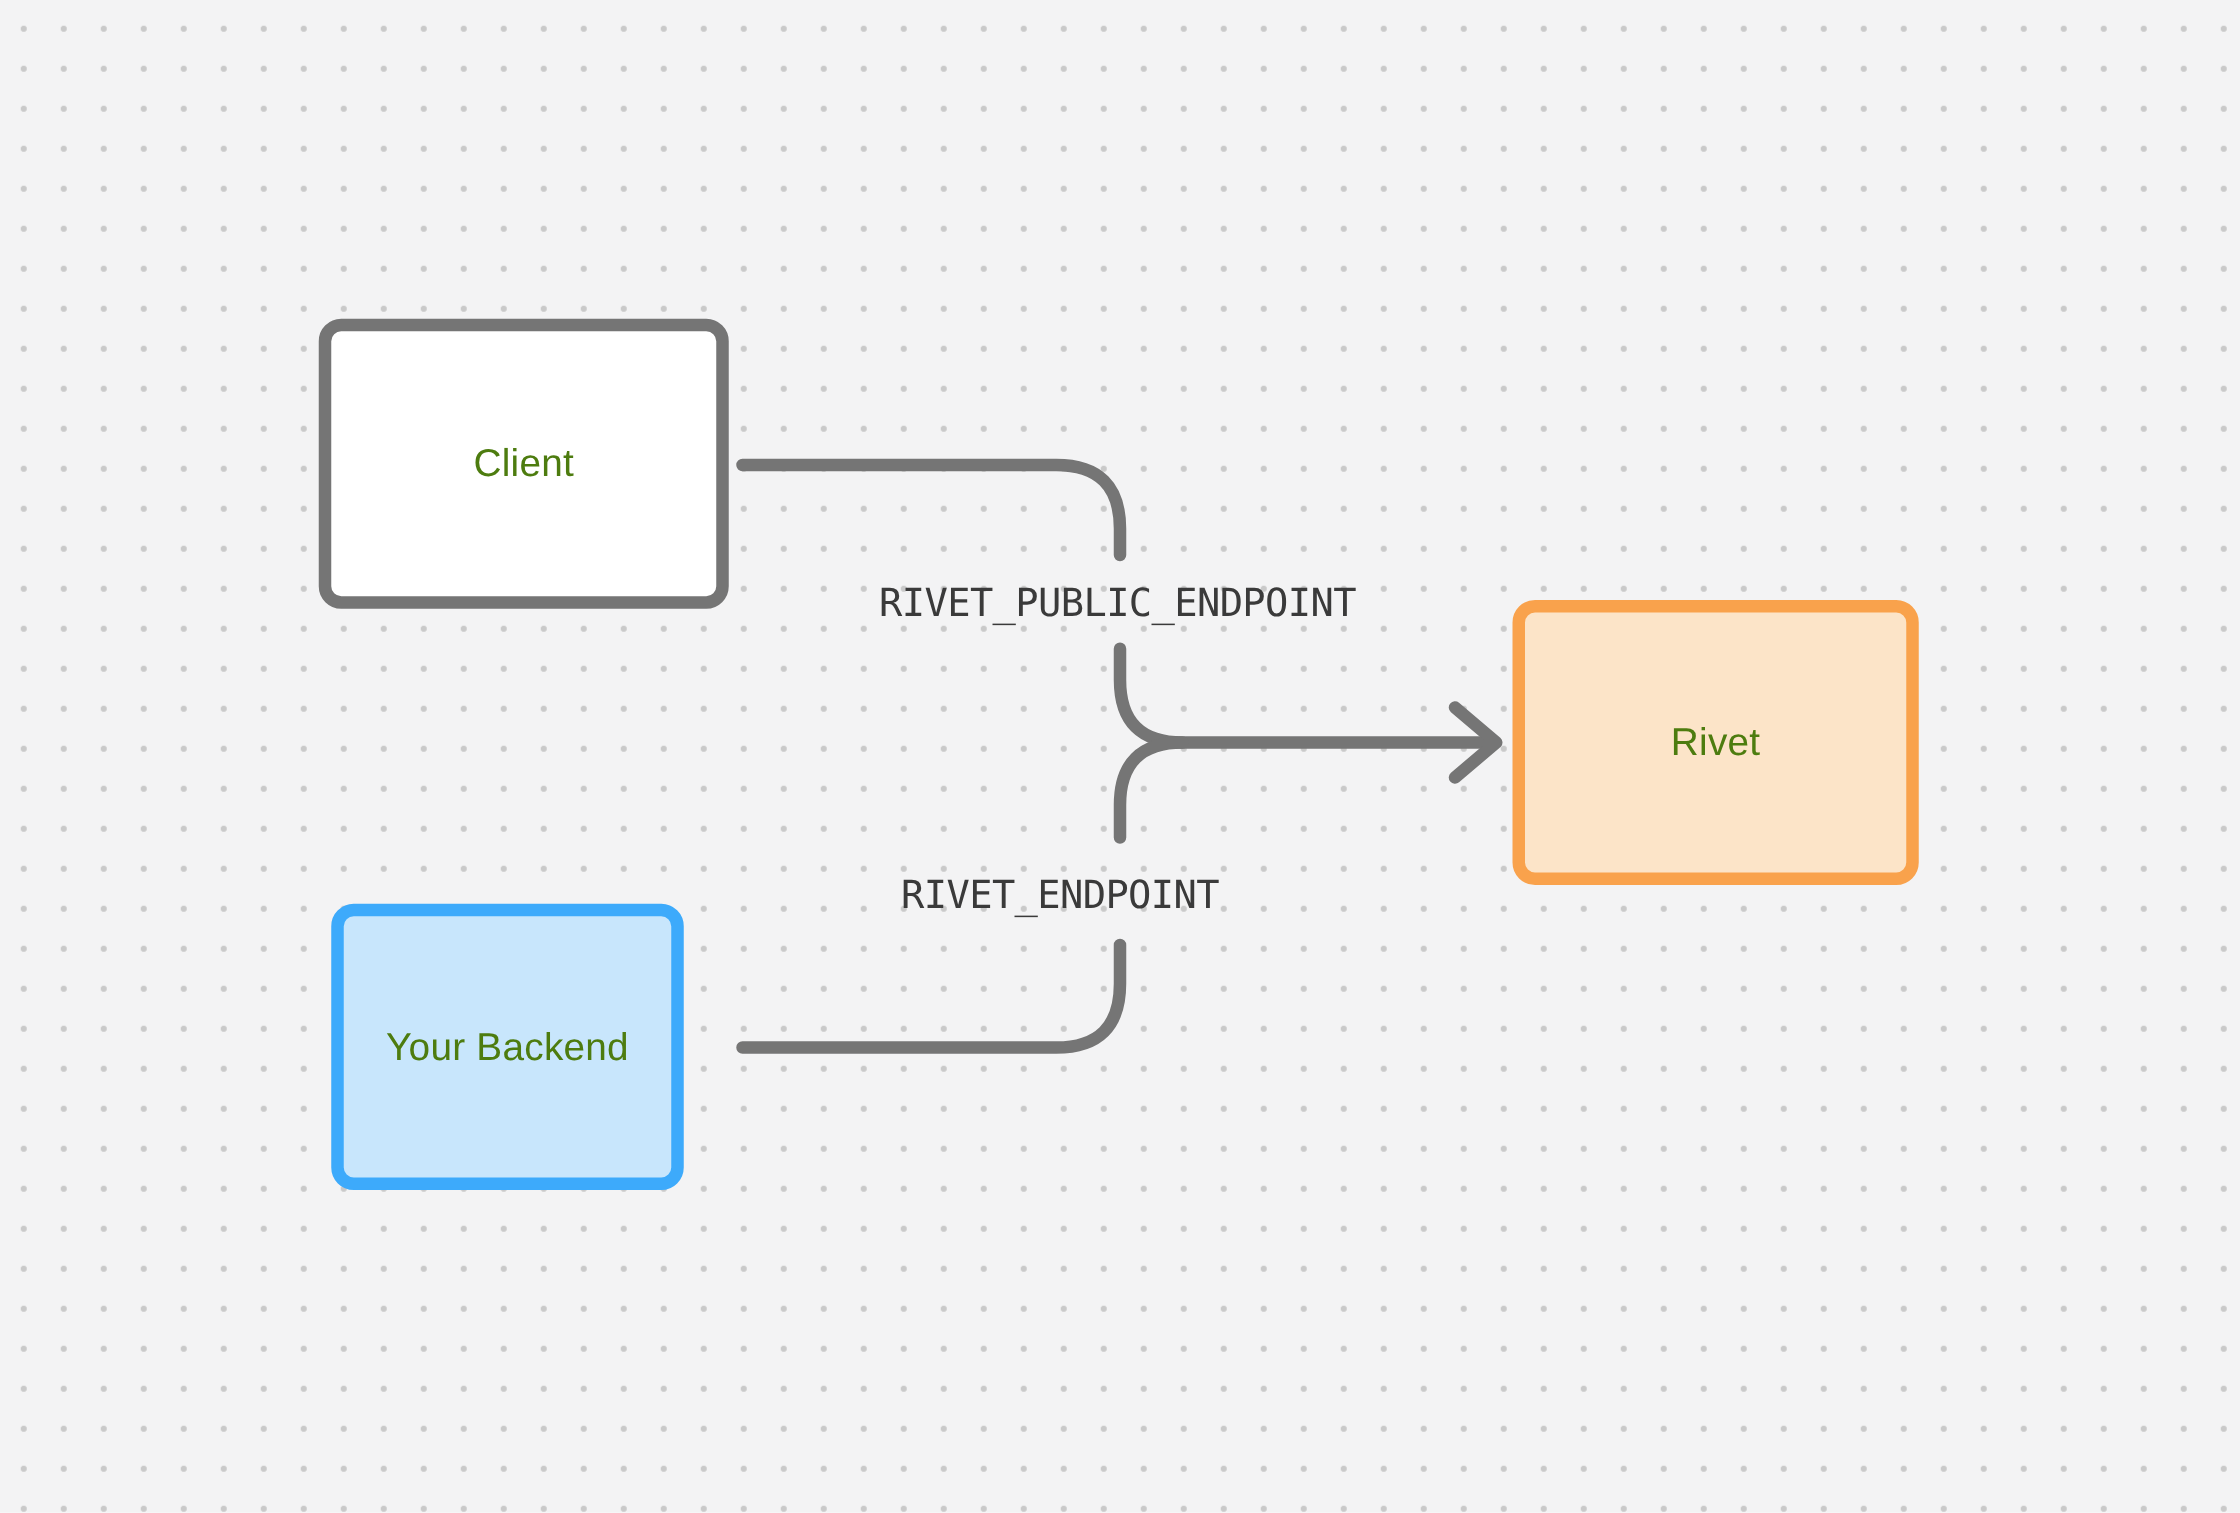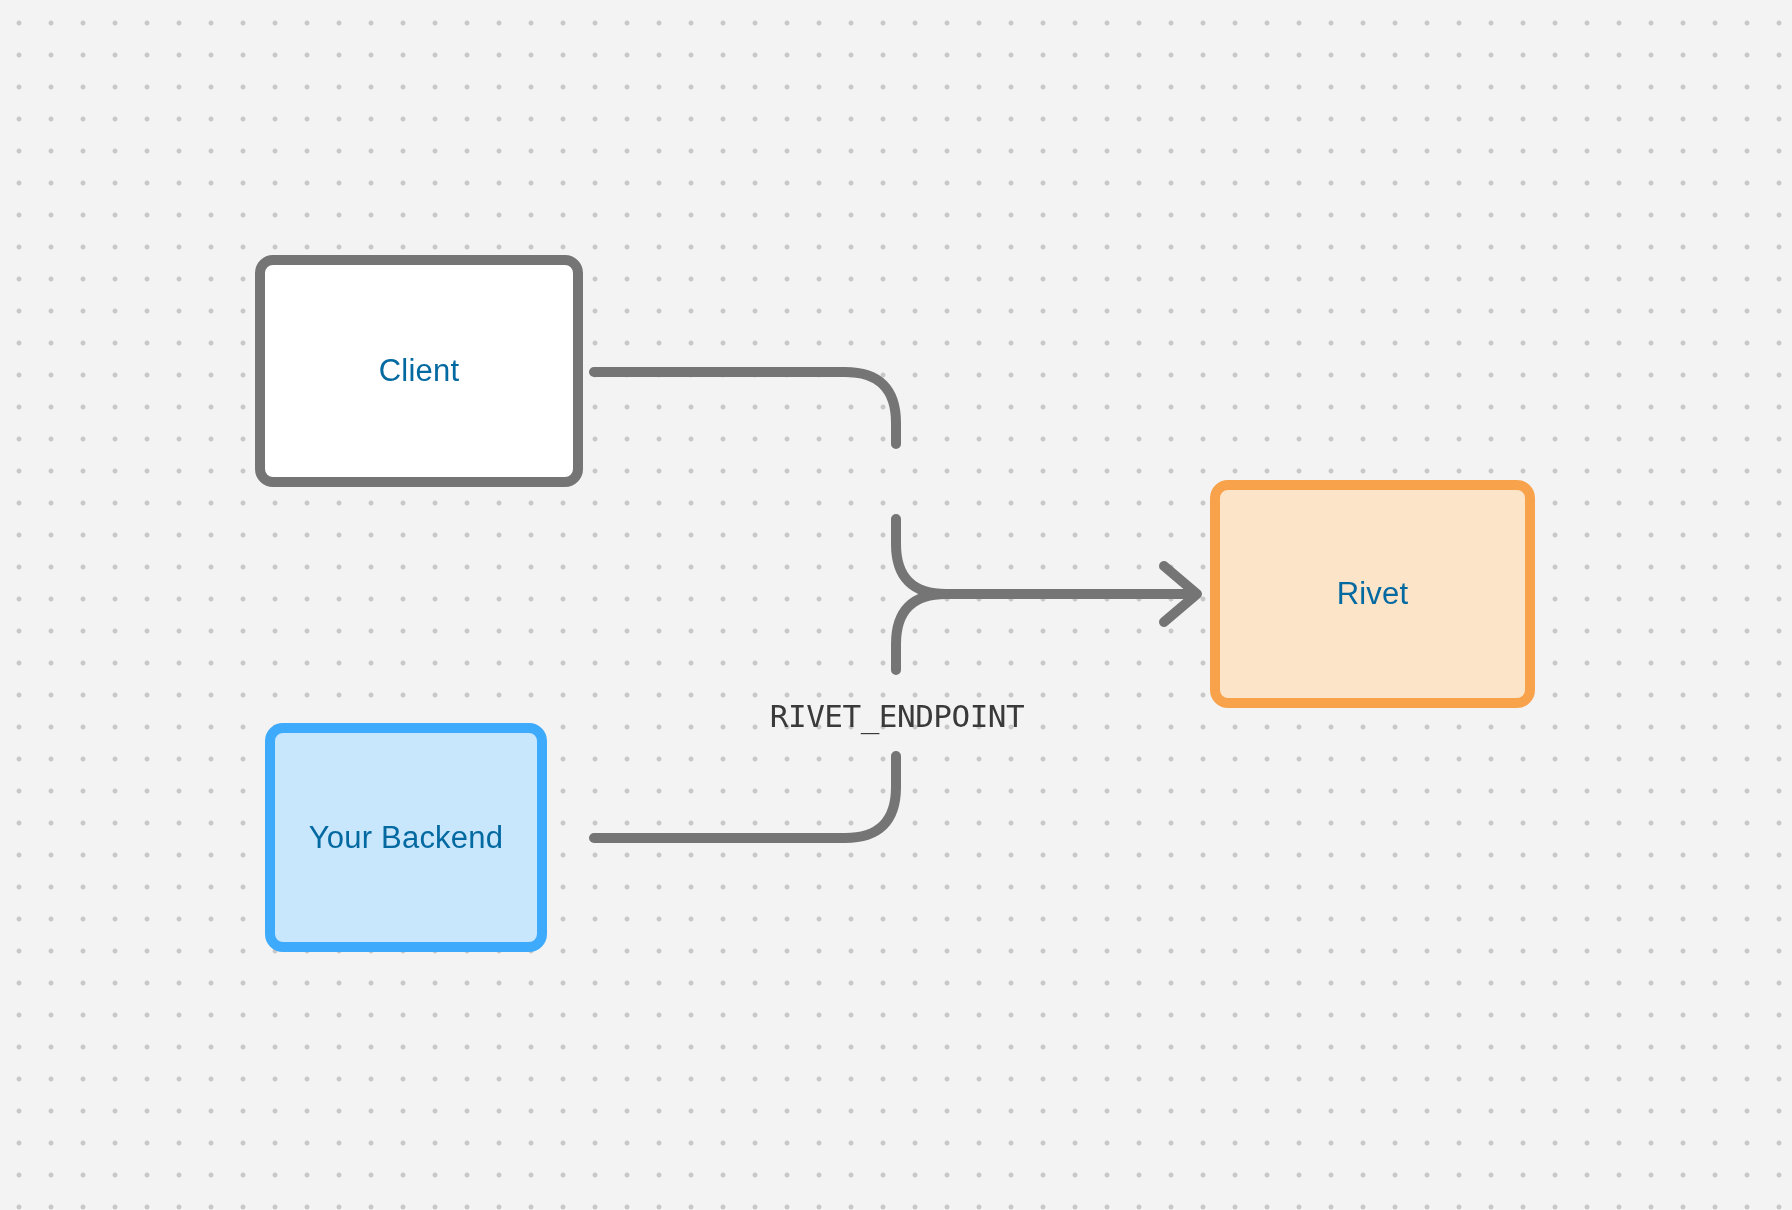--- a/index.html
+++ b/index.html
@@ -37,21 +37,21 @@
     border-radius: 18px;
     border: 10px solid #757575;
     background: #ffffff;
     display: flex;
     align-items: center;
     justify-content: center;
   }
   .node-label {
     font-size: 31px;
     font-weight: 500;
-    color: #0369a1;
+    color: #4d7c0f;
     letter-spacing: 0.2px;
     white-space: nowrap;
   }
   .node-client {
     left: 255px;
     top: 255px;
     width: 328px;
     height: 232px;
     border-color: #757575;
     background: #ffffff;
@@ -80,21 +80,21 @@
     font-weight: 500;
     color: #3a3a3a;
     white-space: nowrap;
     letter-spacing: -0.5px;
   }
   .edge-label-public {
     left: 894px;
     top: 483px;
   }
   .edge-label-private {
-    left: 897px;
+    left: 848px;
     top: 716px;
   }
 </style>
 </head>
 <body>
 
 <div class="canvas">
 
   <svg class="edges-svg" viewBox="0 0 1792 1210">
 
@@ -114,16 +114,17 @@
   </div>
 
   <div class="node node-backend">
     <span class="node-label">Your Backend</span>
   </div>
 
   <div class="node node-rivet">
     <span class="node-label">Rivet</span>
   </div>
 
+  <div class="edge-label edge-label-public">RIVET_PUBLIC_ENDPOINT</div>
 
   <div class="edge-label edge-label-private">RIVET_ENDPOINT</div>
 
 </div>
 
 </body></html>

